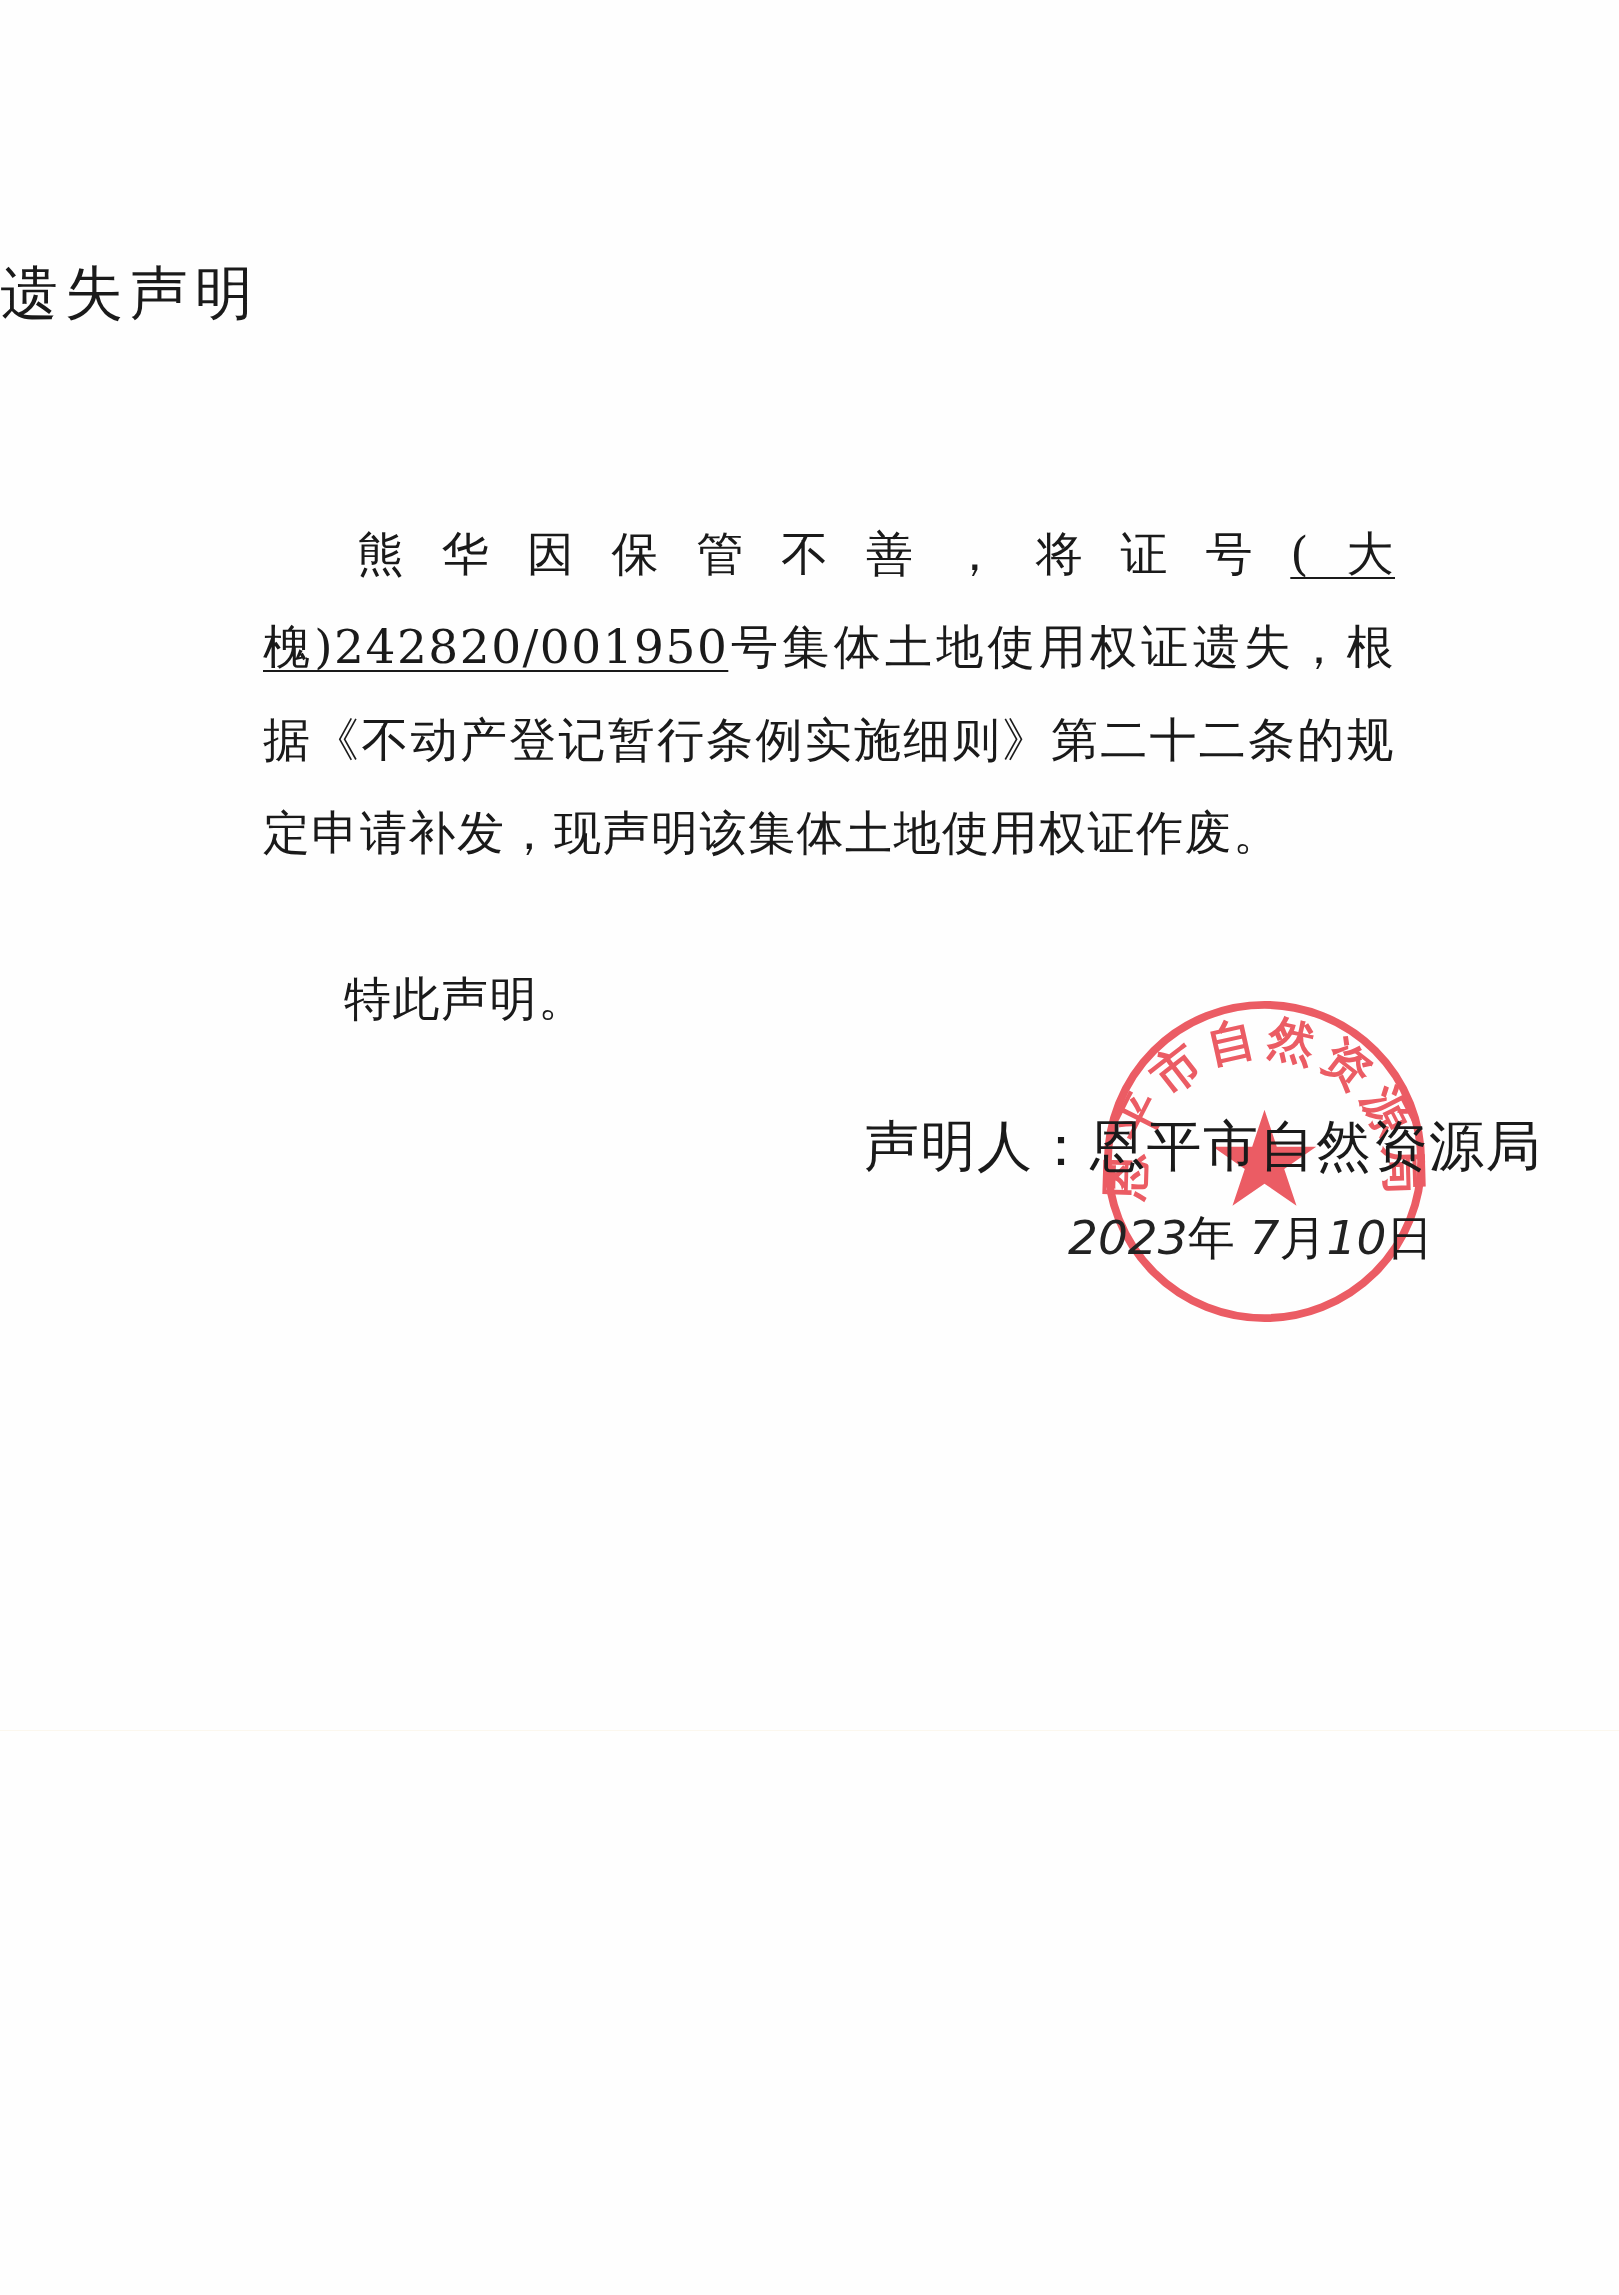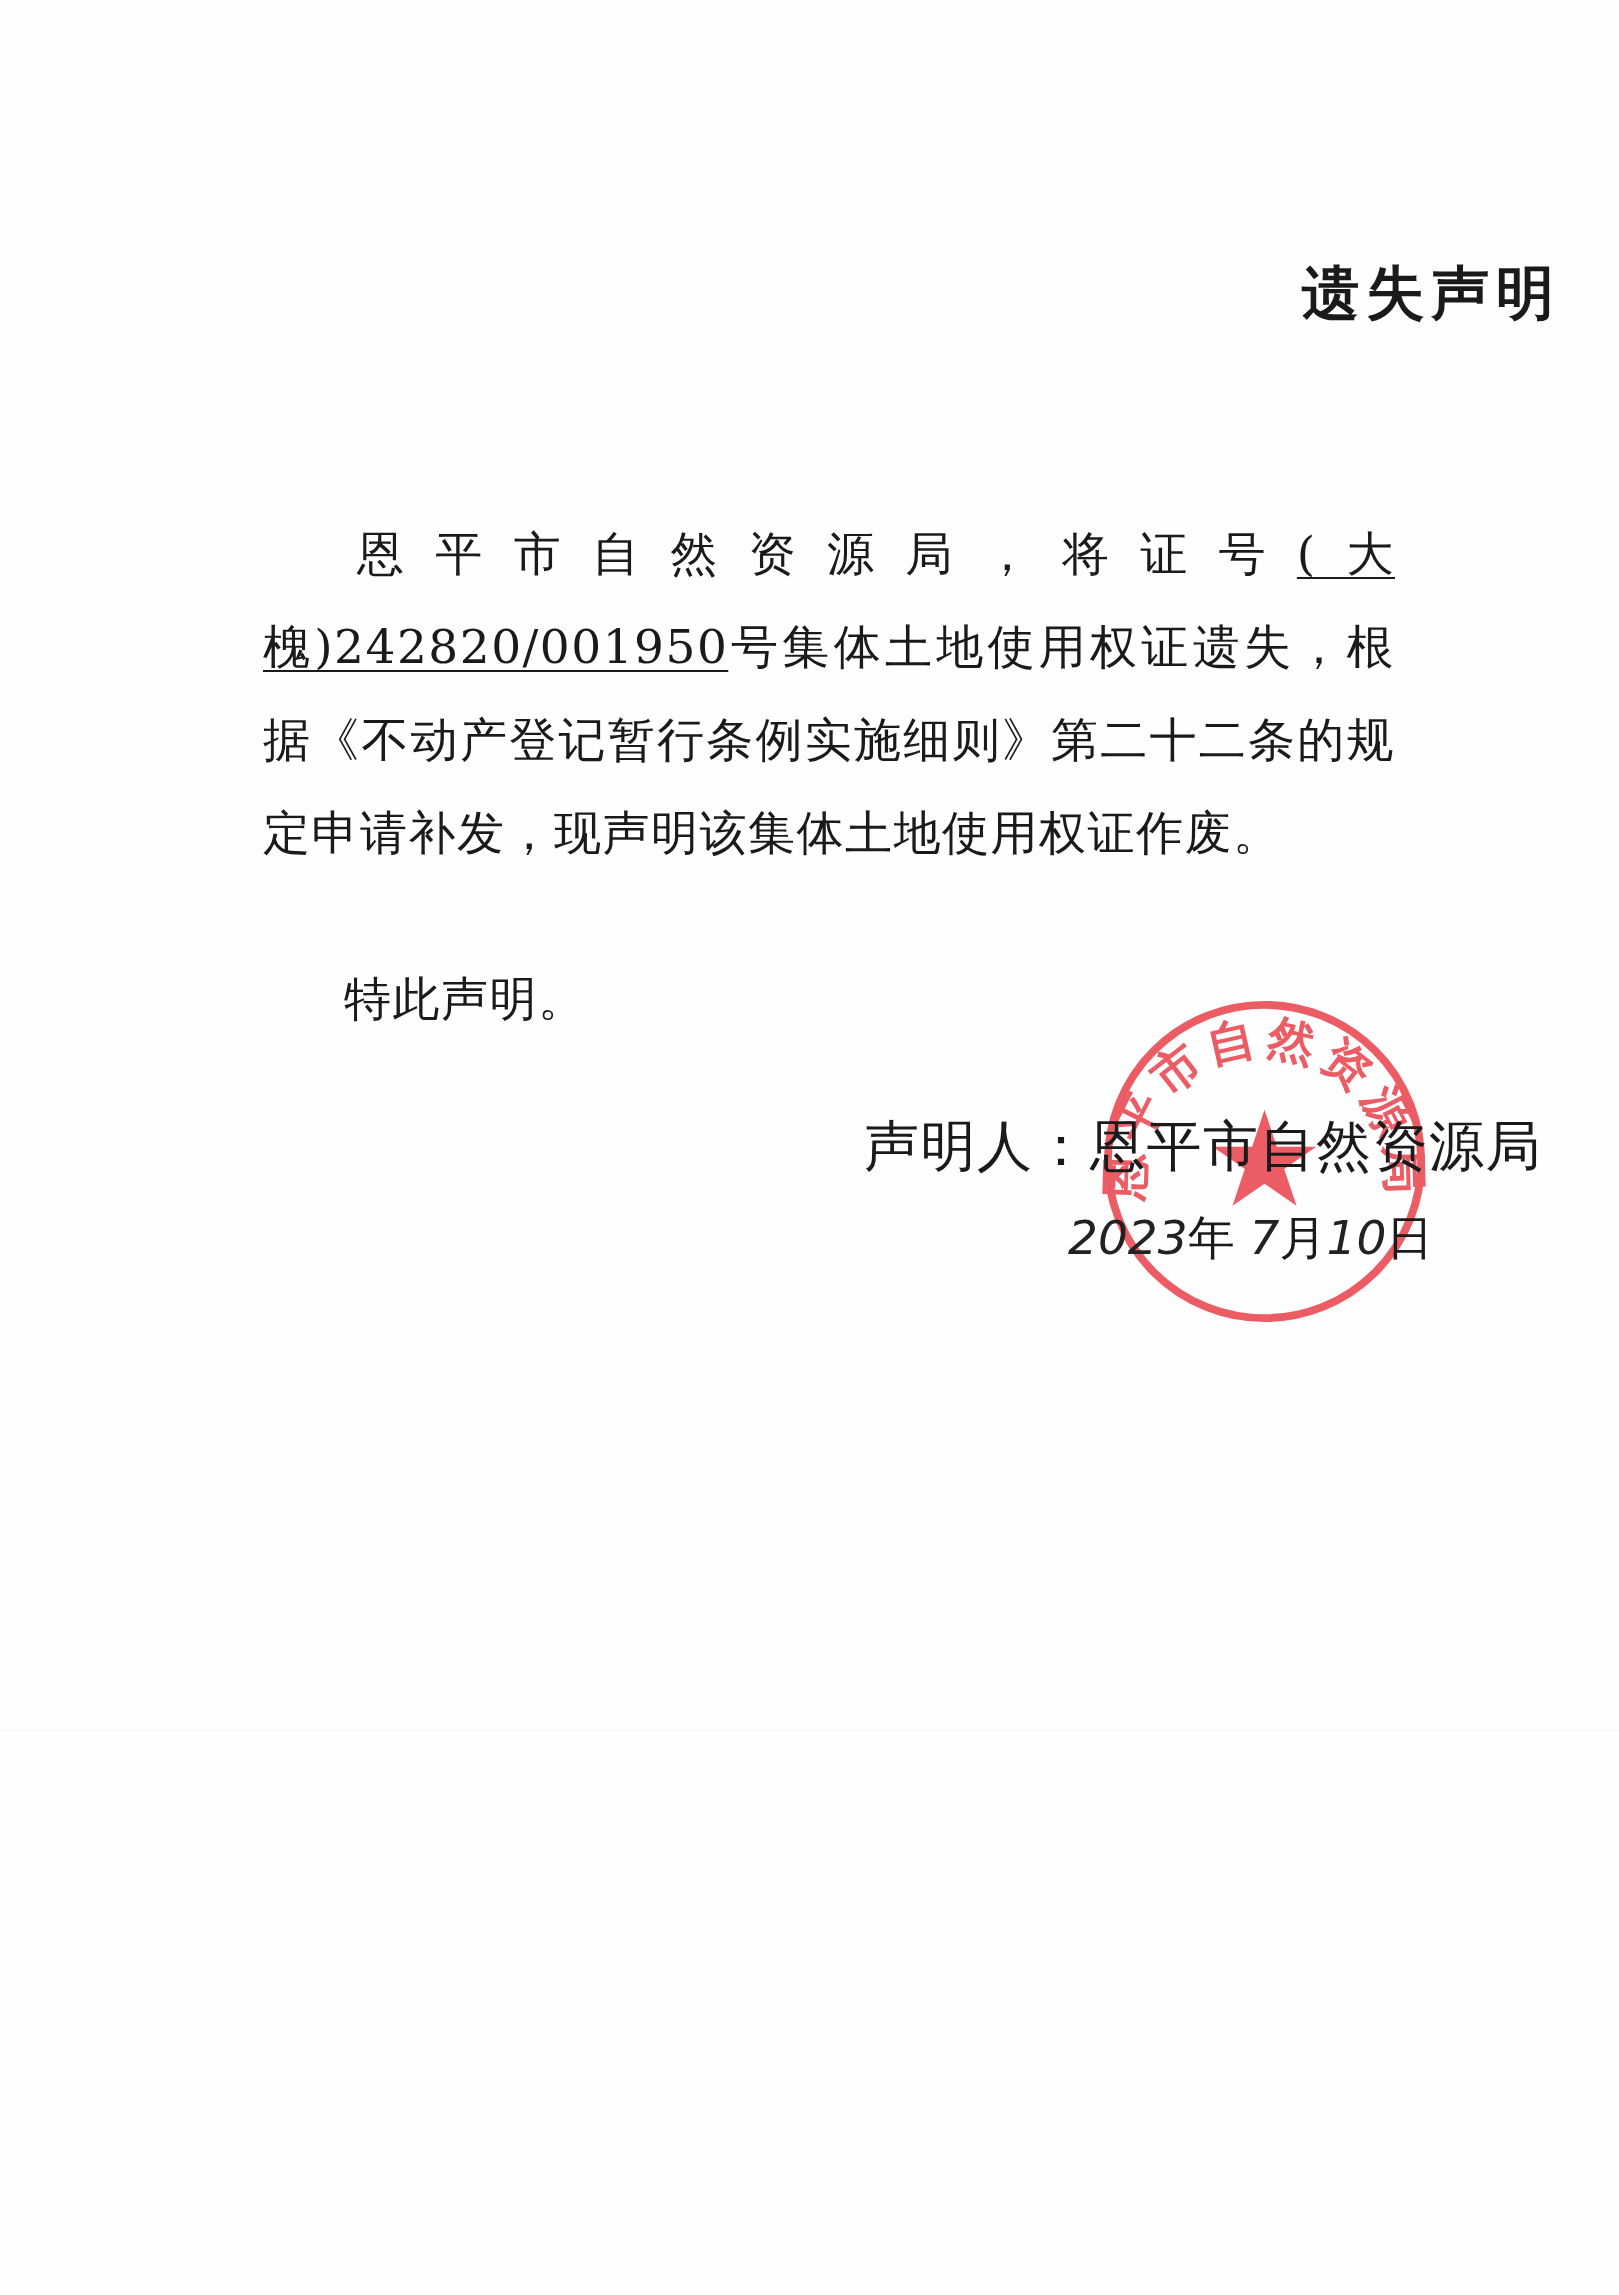--- a/index.html
+++ b/index.html
@@ -1,40 +1,40 @@
 <!DOCTYPE html>
 <html style="font-size:7.9px"><head>
 <meta charset="utf-8">
 <style>
   html, body { margin: 0; padding: 0; background: #ffffff; }
   body { width: 1620px; height: 2295px; position: relative; overflow: hidden;
          font-family: "DejaVu Serif", "Liberation Serif", serif; color: #1a1a1a; }
   .page { position: absolute; inset: 0; background: #fefefe; }
-  .title { position: absolute; left: 0; width: 1561px; top: 256px; text-align: right;
-           font-size: 58px; font-weight: bold; letter-spacing: 6.9px; line-height: 74px; }
+  .title { position: absolute; left: 0; width: 1561px; top: 256px; text-align: left;
+           font-size: 58px; font-weight: normal; letter-spacing: 6.9px; line-height: 74px; }
   .body-text { position: absolute; left: 263px; top: 507px; width: 1132px;
                font-size: 47px; line-height: 93px; letter-spacing: 1.5px; text-align: justify; }
   .body-text p { margin: 0; text-indent: 94px; }
   .cert-no { text-decoration: underline; text-underline-offset: 6.9px; text-decoration-thickness: 1.5px; }
   .closing { position: absolute; left: 344px; top: 964px; font-size: 47px; line-height: 69px; letter-spacing: 1.5px; text-align: right; }
   .declarant { position: absolute; left: 864px; top: 1112px; font-size: 55px; line-height: 69px; letter-spacing: 1.5px; white-space: nowrap; z-index: 3; }
   .date { position: absolute; left: 1068px; top: 1203px; font-size: 47px; line-height: 69px; white-space: nowrap; z-index: 3; }
   .date .hand { font-family: "DejaVu Sans", sans-serif; font-style: italic; font-weight: normal; color: #222; margin-top: 38px; }
   .seal { position: absolute; left: 1097px; top: 994px; width: 335px; height: 335px; z-index: 2; opacity: 0.85; }
   .faint-line { position: absolute; left: 0; top: 1730px; width: 1620px; height: 1px; background: #fbf7ee; }
 </style>
 </head>
 <body>
 
 <div class="page">
 
   <div class="title">遗失声明</div>
 
   <div class="body-text">
-    <p><span>恩平市自然资源局，将证号</span><span class="cert-no">(大槐)242820/001950</span><span>号集体土地使用权证遗失，根据《不动产登记暂行条例实施细则》第二十二条的规定申请补发，现声明该集体土地使用权证作废。</span></p>
+    <p><span>熊华因保管不善，将证号</span><span class="cert-no">(大槐)242820/001950</span><span>号集体土地使用权证遗失，根据《不动产登记暂行条例实施细则》第二十二条的规定申请补发，现声明该集体土地使用权证作废。</span></p>
   </div>
 
   <div class="closing">特此声明。</div>
 
   <div class="declarant">
     <span>声明人：</span><span>恩平市自然资源局</span>
   </div>
 
   <div class="date">
     <span class="hand">2023</span><span>年</span>

